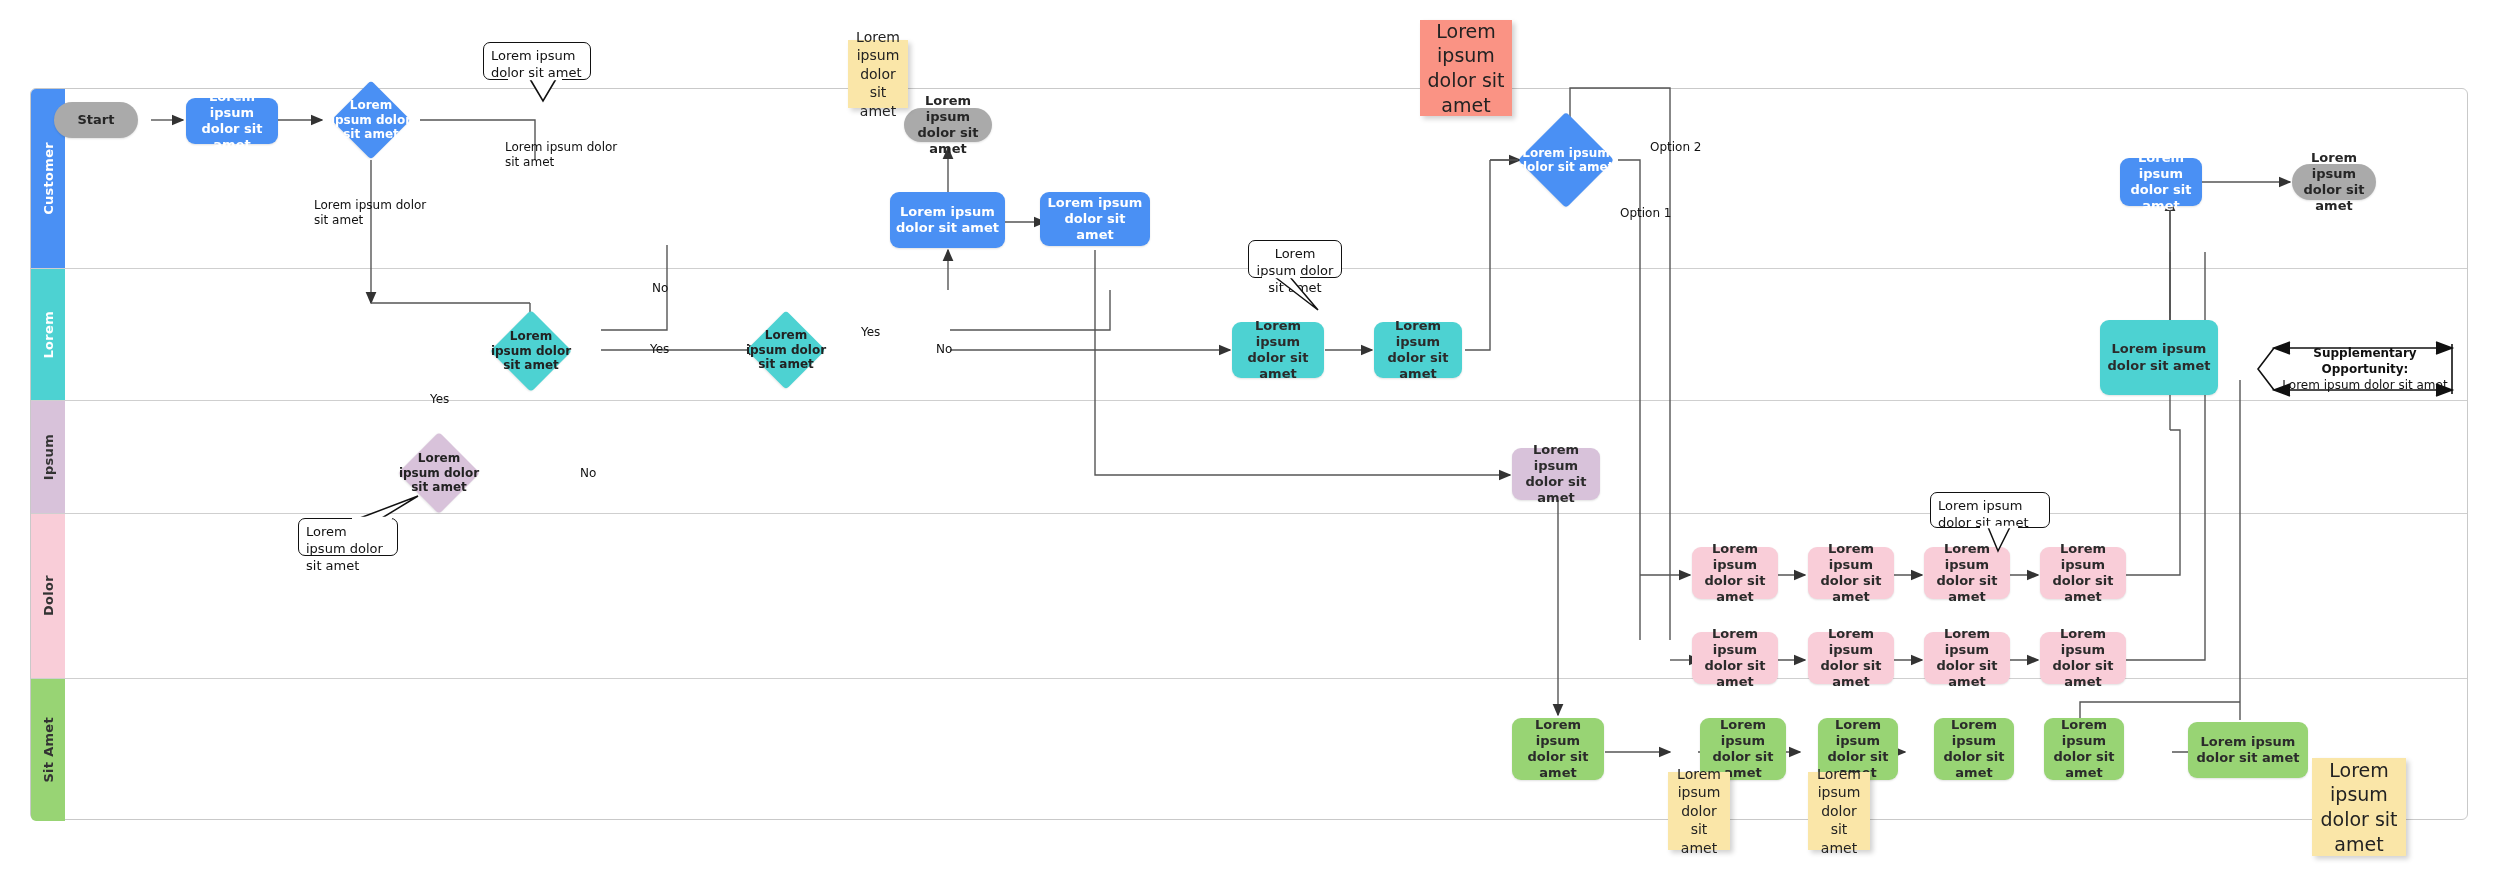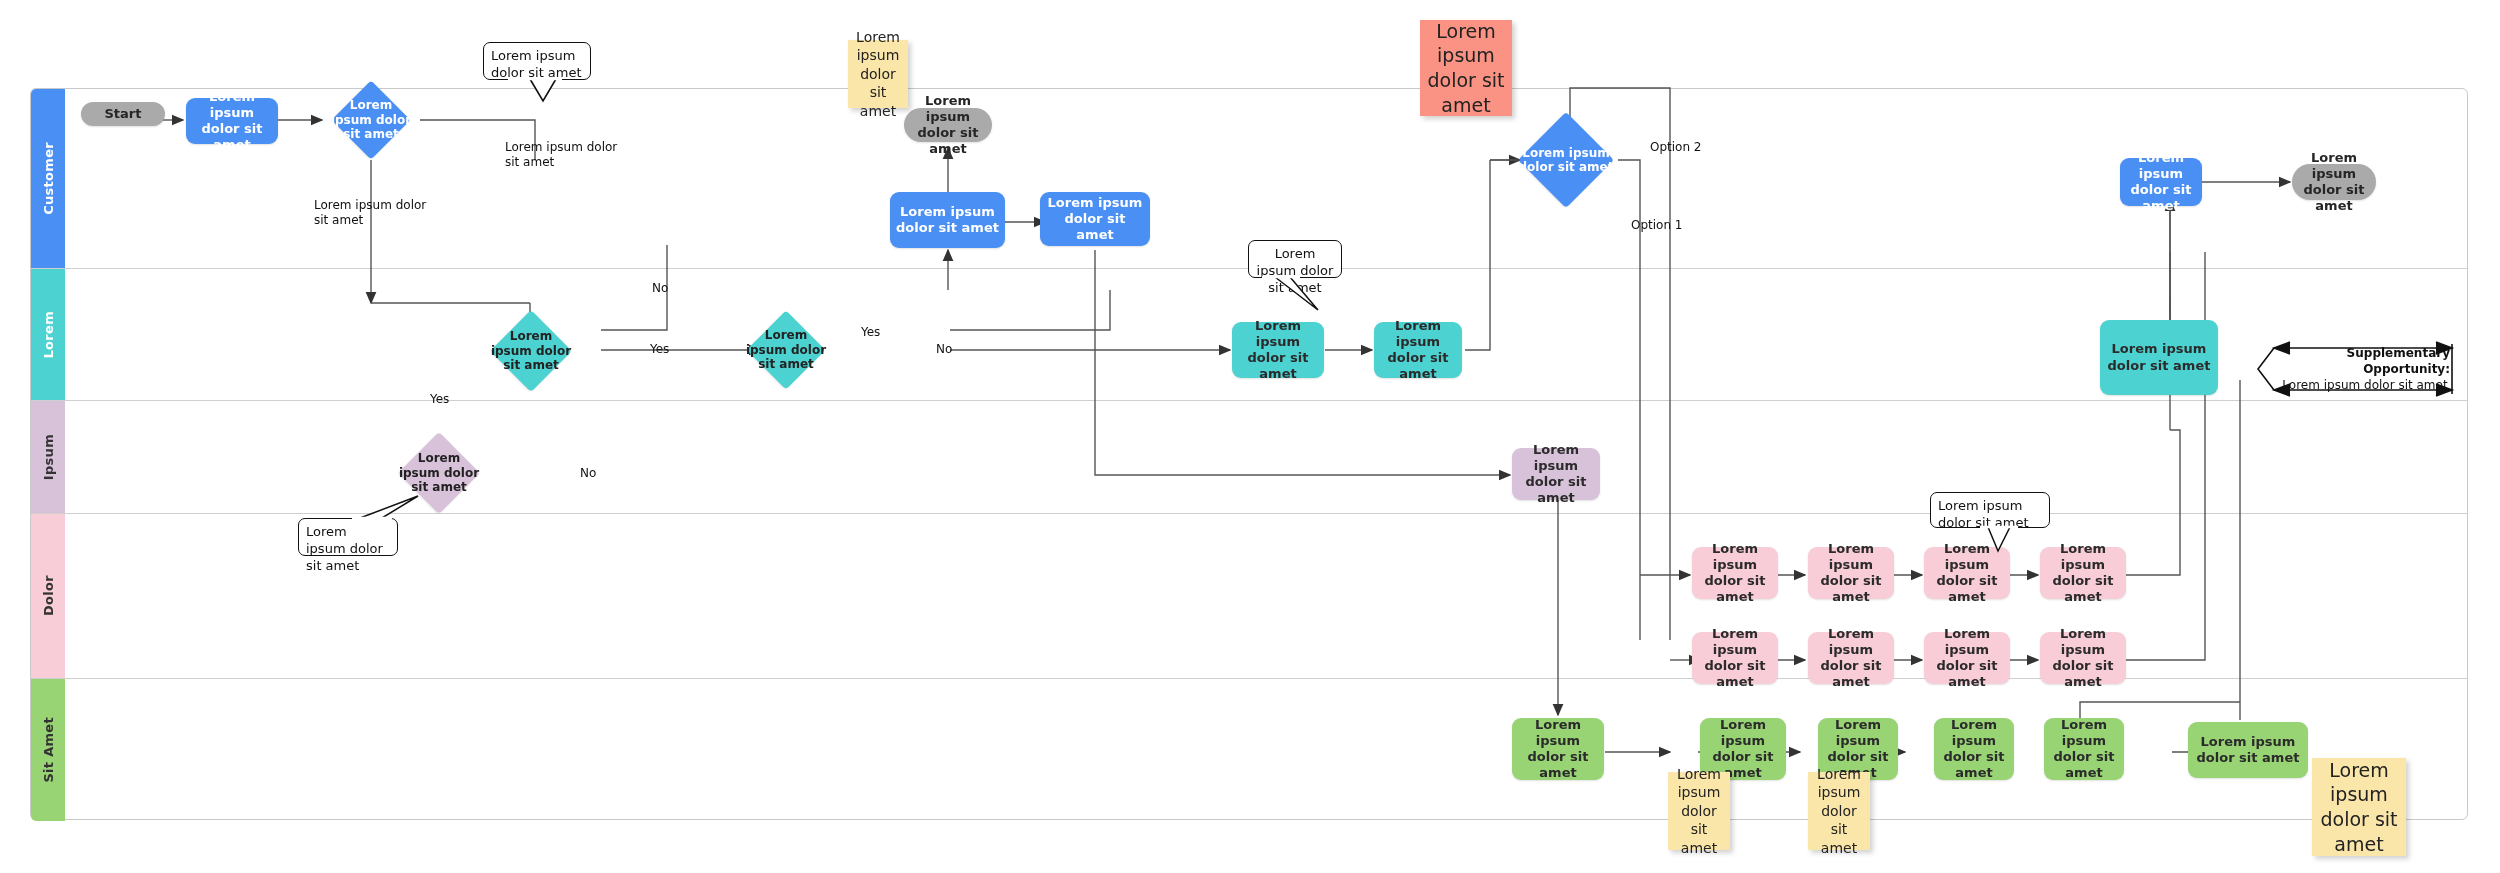--- a/index.html
+++ b/index.html
@@ -71,21 +71,21 @@
     position:absolute;background:#fff;border:1.6px solid #111;border-radius:7px;
     font-size:13px;line-height:1.3;color:#111;padding:5px 7px;box-sizing:border-box;
   }
 
   
   .elabel{position:absolute;font-size:12px;color:#111;line-height:1.25;white-space:nowrap;}
   .elabel.wrap{white-space:normal;width:120px;}
 
   
   .supp{
-    position:absolute;font-size:12px;line-height:1.35;color:#111;text-align:right;
+    position:absolute;font-size:12px;line-height:1.35;color:#111;text-align:center;
     display:flex;flex-direction:column;align-items:center;justify-content:center;
   }
   .supp b{font-size:12px;}
 
   svg.wires{position:absolute;left:0;top:0;width:2500px;height:873px;pointer-events:none;}
 </style>
 </head>
 <body>
 
 <div id="canvas">
@@ -200,21 +200,21 @@
       <path d="M2066,752 L2114,752" marker-end="url(#ah)"></path>
       <path d="M2172,752 L2220,752" marker-end="url(#ah)"></path>
 
       <path d="M2080,720 L2080,702 L2240,702"></path>
       <path d="M2240,702 L2240,720"></path>
 
       <path d="M2240,702 L2240,380"></path>
     </g>
   </svg>
 
-  <div class="node term" style="left:81px;top:102px;width:84px;height:24px;">
+  <div class="node term" style="left:54px;top:102px;width:84px;height:36px;">
     <span>Start</span>
   </div>
 
   <div class="node proc blue" style="left:186px;top:98px;width:92px;height:46px;">
     <span>Lorem ipsum dolor sit amet</span>
   </div>
 
   <div class="diamond blue" style="left:343px;top:92px;width:56px;height:56px;">
     <div class="dshape"></div>
     <div class="dtext">Lorem ipsum dolor sit amet</div>
@@ -374,21 +374,21 @@
   </svg>
 
   <div class="elabel wrap" style="left:314px;top:198px;">Lorem ipsum dolor sit amet</div>
   <div class="elabel wrap" style="left:505px;top:140px;">Lorem ipsum dolor sit amet</div>
   <div class="elabel" style="left:430px;top:392px;">Yes</div>
   <div class="elabel" style="left:652px;top:281px;">No</div>
   <div class="elabel" style="left:650px;top:342px;">Yes</div>
   <div class="elabel" style="left:861px;top:325px;">Yes</div>
   <div class="elabel" style="left:936px;top:342px;">No</div>
   <div class="elabel" style="left:580px;top:466px;">No</div>
-  <div class="elabel" style="left:1620px;top:218px;margin-left:11px;">Option 1</div>
+  <div class="elabel" style="left:1620px;top:206px;">Option 1</div>
   <div class="elabel" style="left:1650px;top:140px;">Option 2</div>
 
   <svg class="wires" viewBox="0 0 2500 873">
     <g stroke="#111" stroke-width="1.6" fill="none">
       <path d="M2274,348 L2452,348"></path>
       <path d="M2274,390 L2452,390"></path>
       <path d="M2274,348 L2258,369 L2274,390"></path>
       <path d="M2452,344 L2452,394"></path>
       <path d="M2290,342 L2274,348 L2290,354" fill="#111"></path>
       <path d="M2290,384 L2274,390 L2290,396" fill="#111"></path>

